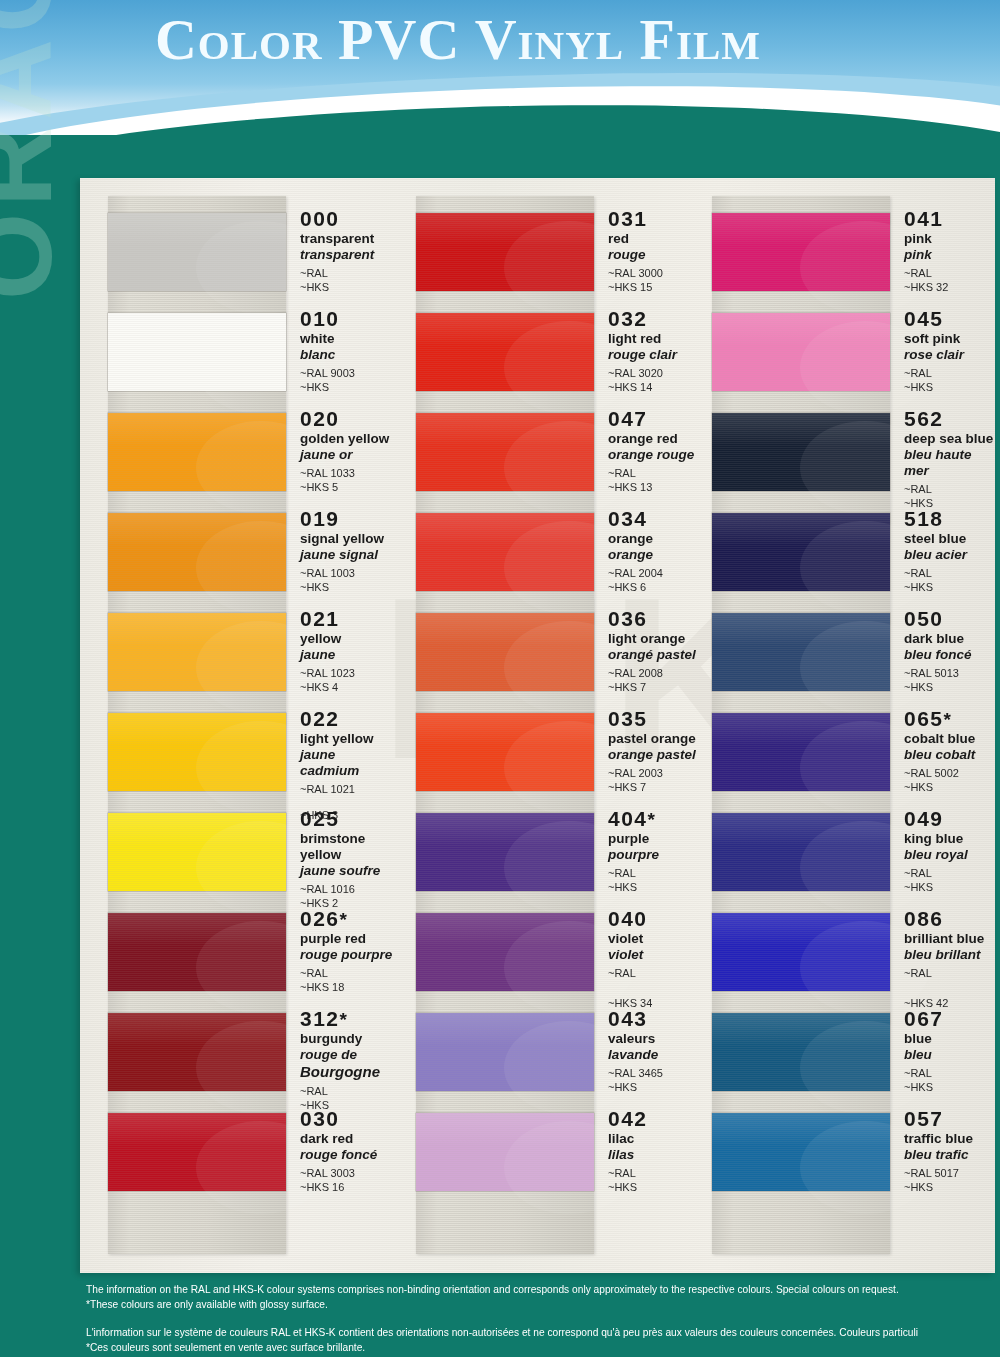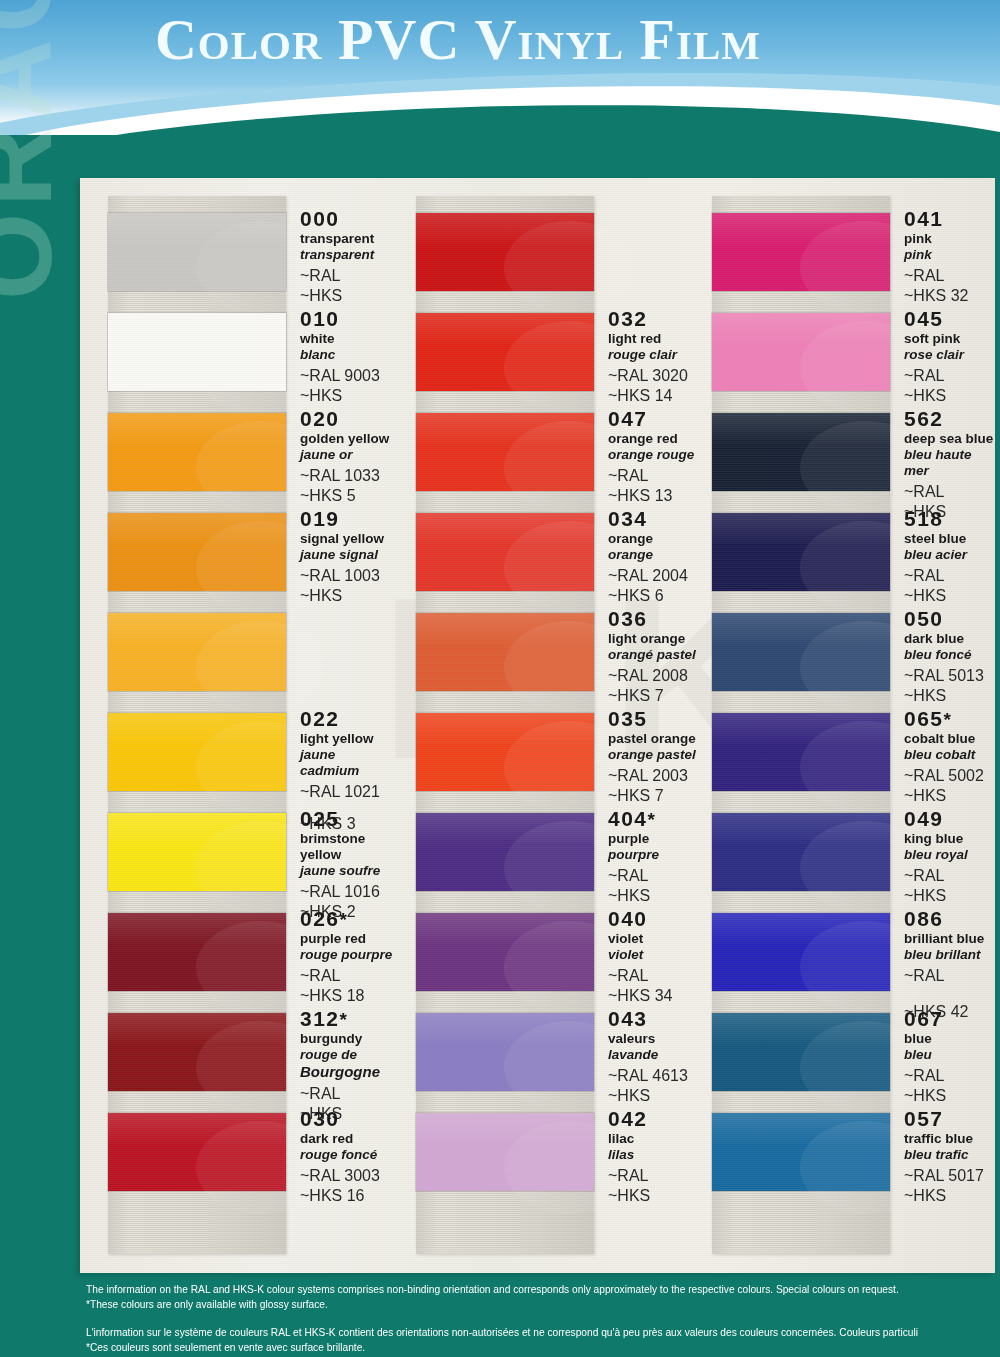--- a/index.html
+++ b/index.html
@@ -244,21 +244,21 @@
     line-height: 1.18;
   }
   .name-fr2 {
     font-size: 15px;
     font-weight: bold;
     font-style: italic;
     color: #1a1a1a;
     line-height: 1.18;
   }
   .ref {
-    font-size: 16px;
+    font-size: 11px;
     color: #2a2a2a;
     line-height: 1.28;
     margin-top: 3px;
   }
 
   
   .footer {
     position: absolute;
     left: 86px;
     top: 1282px;
@@ -351,20 +351,27 @@
               <div class="ref" style="margin-top: 0px;">~HKS</div>
             </div>
           </div>
           <div class="row">
             <div class="swatch-wrap">
               <div class="swatch" style="background: rgb(249, 178, 35);">
                 <div class="gloss"></div>
                 <div class="gloss-arc"></div>
               </div>
             </div>
+            <div class="label">
+              <div class="code">021</div>
+              <div class="name-en">yellow</div>
+              <div class="name-fr">jaune</div>
+              <div class="ref">~RAL 1023</div>
+              <div class="ref" style="margin-top: 0px;">~HKS 4</div>
+            </div>
           </div>
           <div class="row">
             <div class="swatch-wrap">
               <div class="swatch" style="background: rgb(251, 199, 7);">
                 <div class="gloss"></div>
                 <div class="gloss-arc"></div>
               </div>
             </div>
             <div class="label">
               <div class="code">022</div>
@@ -441,20 +448,27 @@
     <div class="column col-2">
       <div class="strip"></div>
       <div class="rows">
           <div class="row">
             <div class="swatch-wrap">
               <div class="swatch" style="background: rgb(204, 18, 20);">
                 <div class="gloss"></div>
                 <div class="gloss-arc"></div>
               </div>
             </div>
+            <div class="label">
+              <div class="code">031</div>
+              <div class="name-en">red</div>
+              <div class="name-fr">rouge</div>
+              <div class="ref">~RAL 3000</div>
+              <div class="ref" style="margin-top: 0px;">~HKS 15</div>
+            </div>
           </div>
           <div class="row">
             <div class="swatch-wrap">
               <div class="swatch" style="background: rgb(226, 34, 20);">
                 <div class="gloss"></div>
                 <div class="gloss-arc"></div>
               </div>
             </div>
             <div class="label">
               <div class="code">032</div>
@@ -544,35 +558,35 @@
               <div class="swatch" style="background: rgb(107, 50, 128);">
                 <div class="gloss"></div>
                 <div class="gloss-arc"></div>
               </div>
             </div>
             <div class="label">
               <div class="code">040</div>
               <div class="name-en">violet</div>
               <div class="name-fr">violet</div>
               <div class="ref">~RAL</div>
-              <div class="ref" style="margin-top: 0px;">~HKS 34</div>
+              <div class="ref" style="margin-top: 16px;">~HKS 34</div>
             </div>
           </div>
           <div class="row">
             <div class="swatch-wrap">
               <div class="swatch" style="background: rgb(138, 124, 196);">
                 <div class="gloss"></div>
                 <div class="gloss-arc"></div>
               </div>
             </div>
             <div class="label">
               <div class="code">043</div>
               <div class="name-en">valeurs</div>
               <div class="name-fr">lavande</div>
-              <div class="ref">~RAL 4613</div>
+              <div class="ref">~RAL 3465</div>
               <div class="ref" style="margin-top: 0px;">~HKS</div>
             </div>
           </div>
           <div class="row">
             <div class="swatch-wrap">
               <div class="swatch" style="background: rgb(210, 167, 212);">
                 <div class="gloss"></div>
                 <div class="gloss-arc"></div>
               </div>
             </div>

